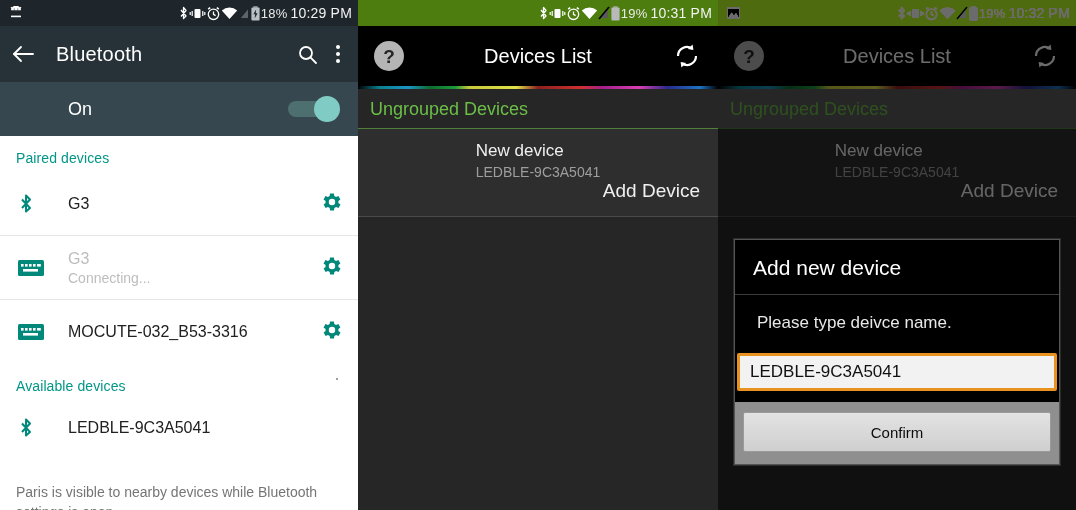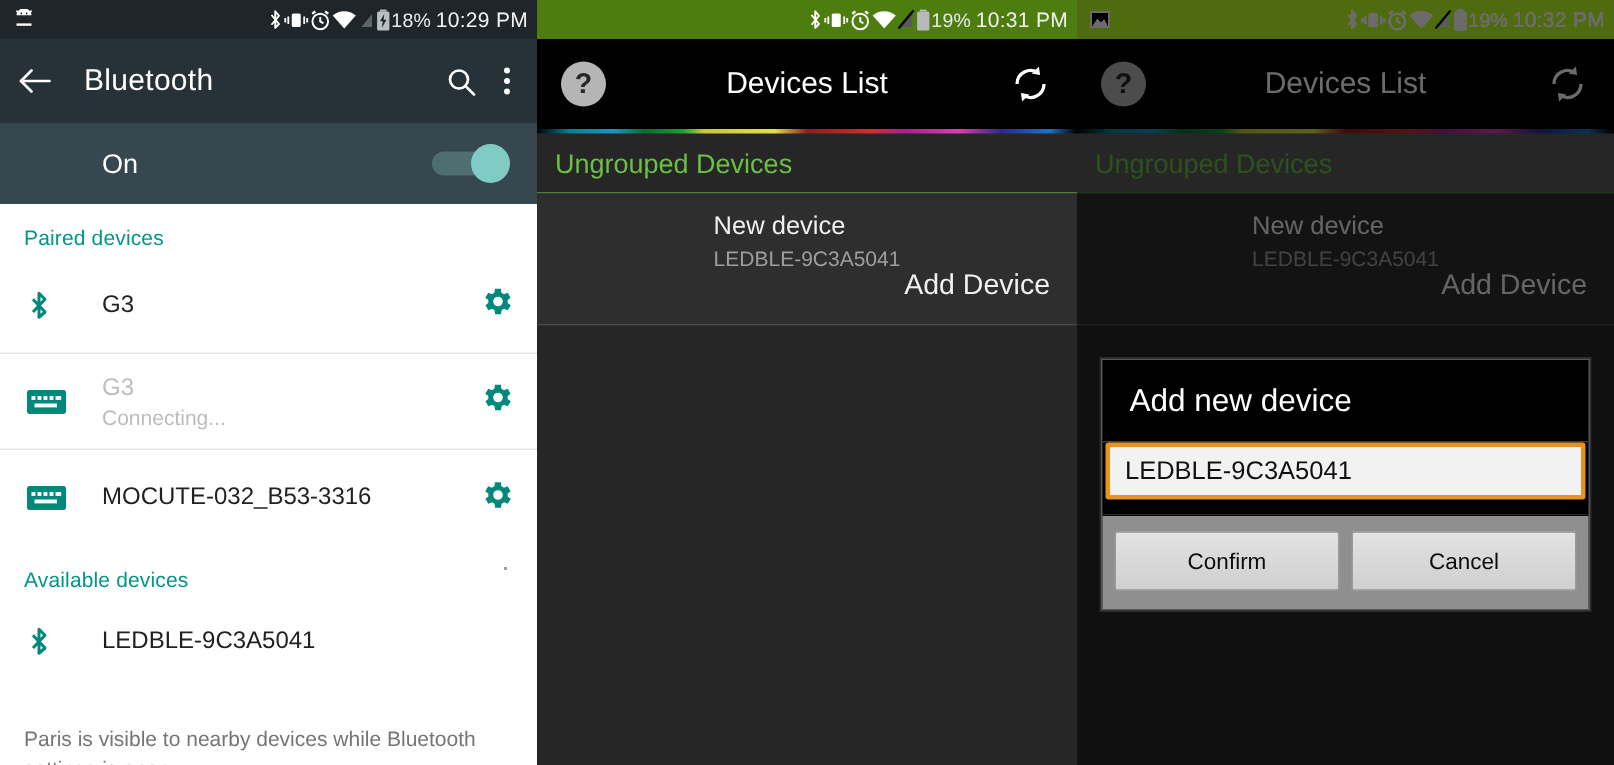--- a/index.html
+++ b/index.html
@@ -512,24 +512,24 @@
         </span>
         <span class="app-add">Add Device</span>
       </div>
 
       <div class="app-rest"></div>
     </div>
 
     <div class="dialog-layer">
       <div class="dialog">
         <div class="dlg-title">Add new device</div>
+        <div class="dlg-msg">Please type deivce name.</div>
         <div class="dlg-input-wrap">
           <input class="dlg-input" type="text" value="LEDBLE-9C3A5041" style="">
         </div>
         <div class="dlg-buttons">
           <button class="dlg-btn">Confirm</button>
-          <button class="dlg-btn">Cancel</button>
         </div>
       </div>
     </div>
   </div>
 
 </div>
 
 </body></html>

